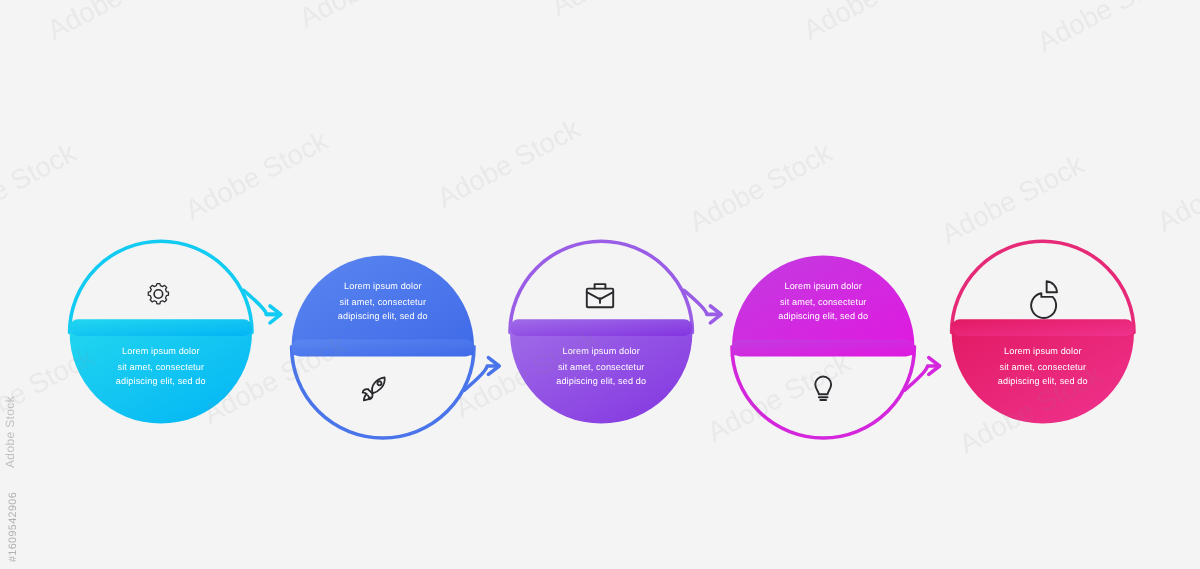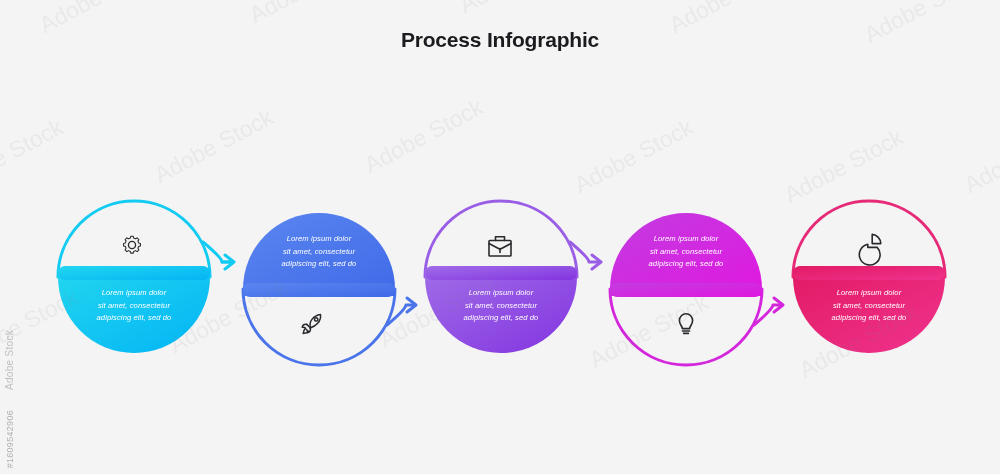--- a/index.html
+++ b/index.html
@@ -39,21 +39,21 @@
   .step-text {
     position: absolute;
     width: 150px;
     text-align: center;
     color: #ffffff;
     font-size: 7.6px;
     line-height: 12.5px;
     letter-spacing: 0.1px;
     pointer-events: none;
   }
-  .step-text div { white-space: nowrap; font-style: italic; }
+  .step-text div { white-space: nowrap; }
 
   
   .wm-layer {
     position: absolute;
     inset: 0;
     pointer-events: none;
     overflow: hidden;
   }
   .wm {
     position: absolute;
@@ -82,21 +82,20 @@
     writing-mode: vertical-rl;
     transform: rotate(180deg);
     letter-spacing: 0.3px;
   }
 </style>
 </head>
 <body>
 
 <div id="stage">
 
-  <div id="page-title">Process Infographic</div>
 
   <svg class="infographic-svg" width="1000" height="474" viewBox="0 0 1000 474">
     <defs>
       <linearGradient id="grad1" x1="0" y1="0" x2="1" y2="1">
         <stop offset="0%" stop-color="#22d6ef"></stop>
         <stop offset="100%" stop-color="#02b4f5"></stop>
       </linearGradient>
       <linearGradient id="grad2" x1="0" y1="0" x2="1" y2="1">
         <stop offset="0%" stop-color="#5b86f0"></stop>
         <stop offset="100%" stop-color="#3f6ae8"></stop>

